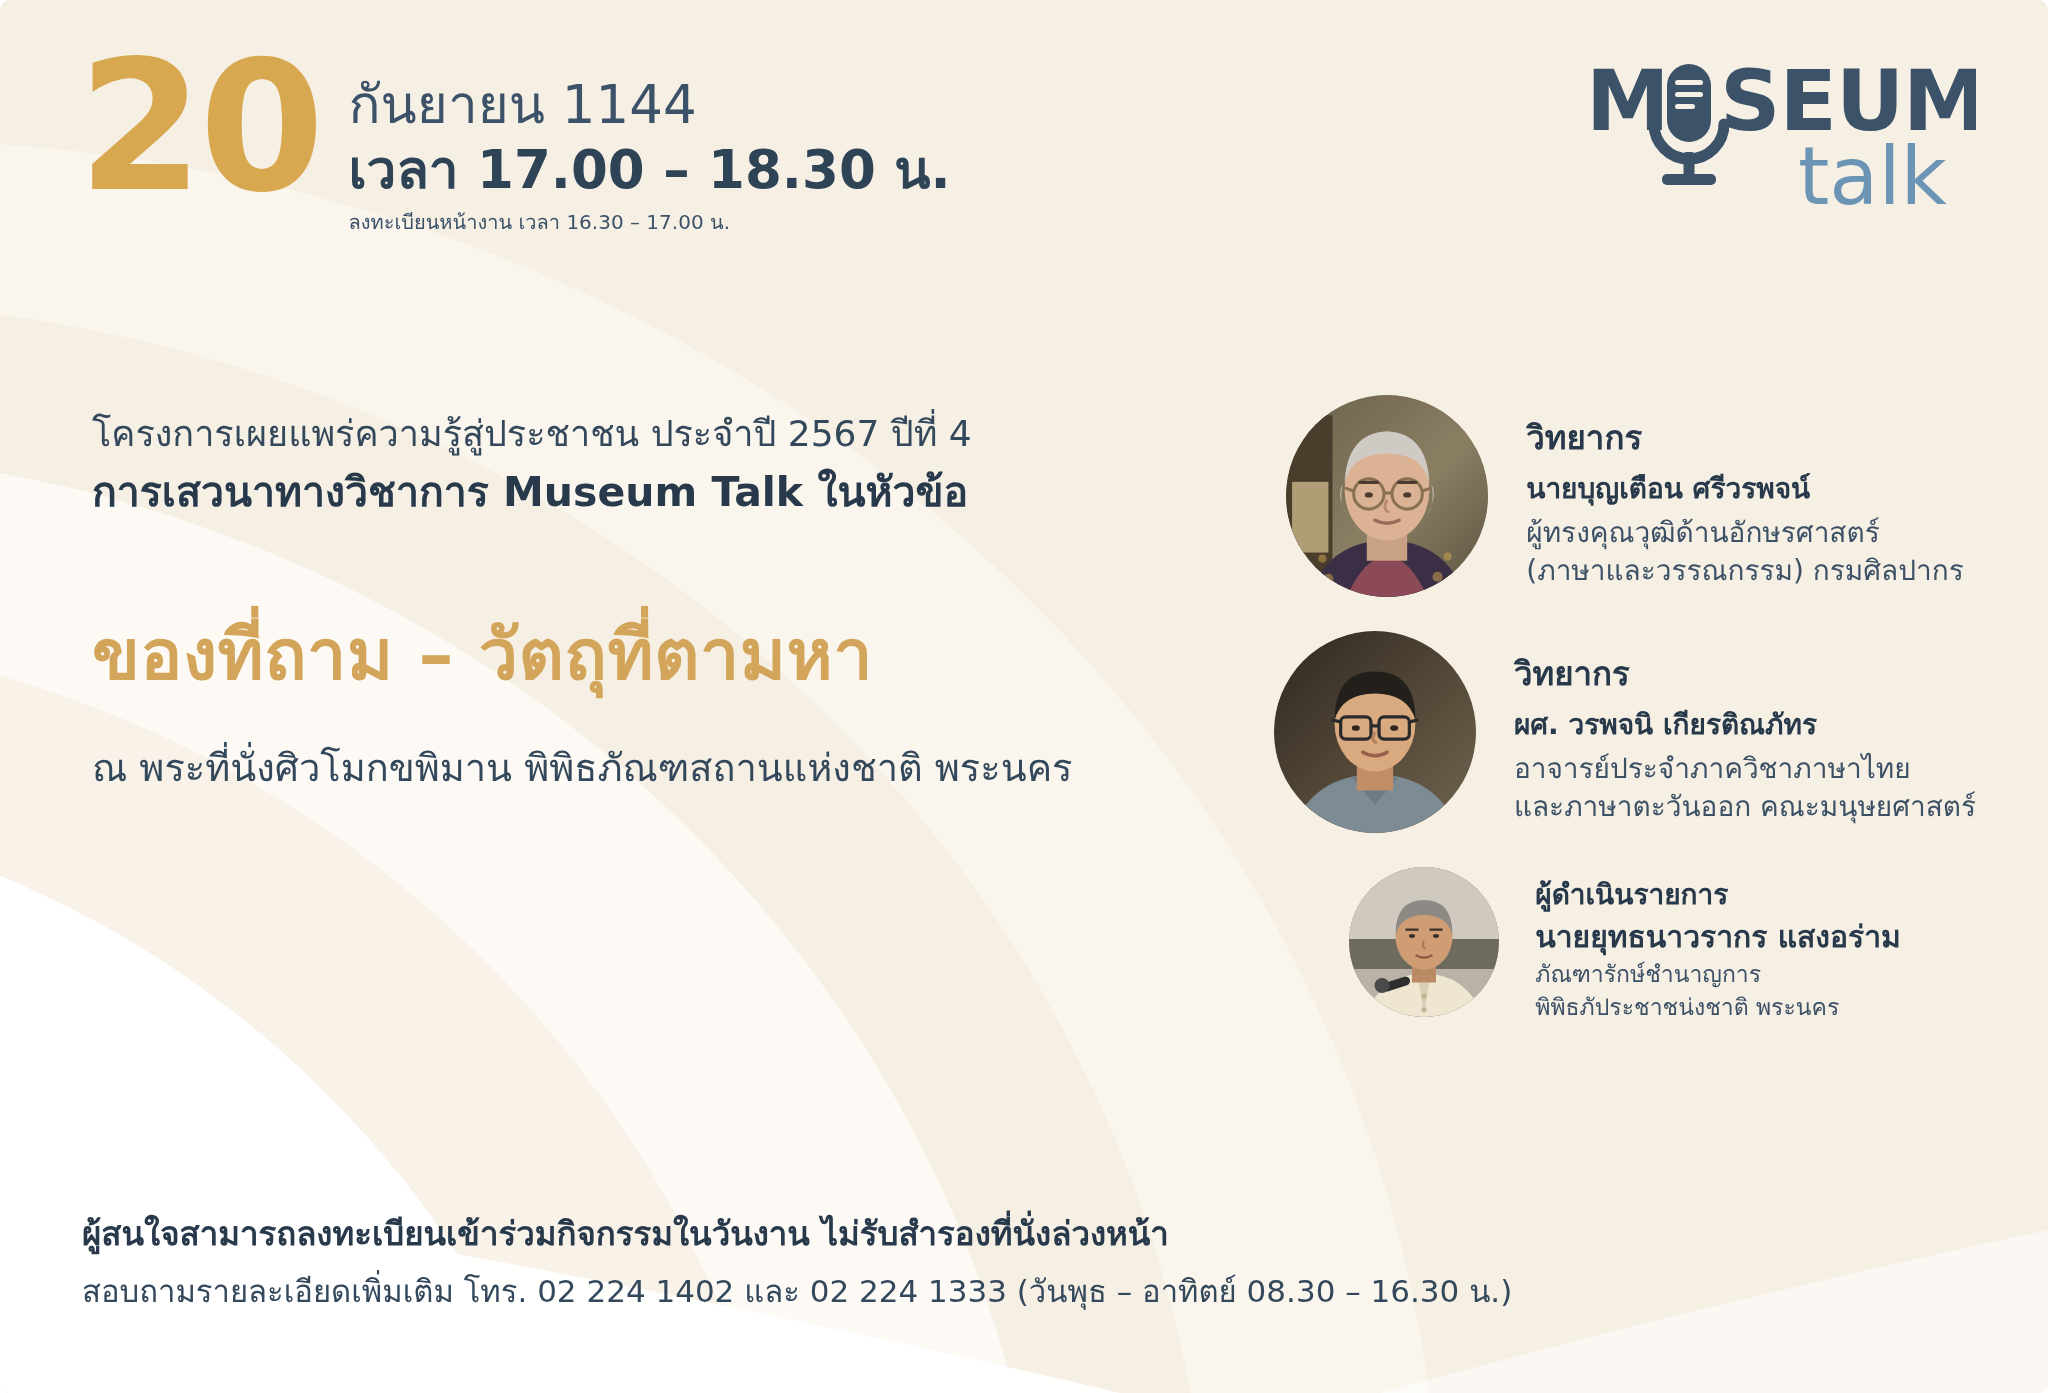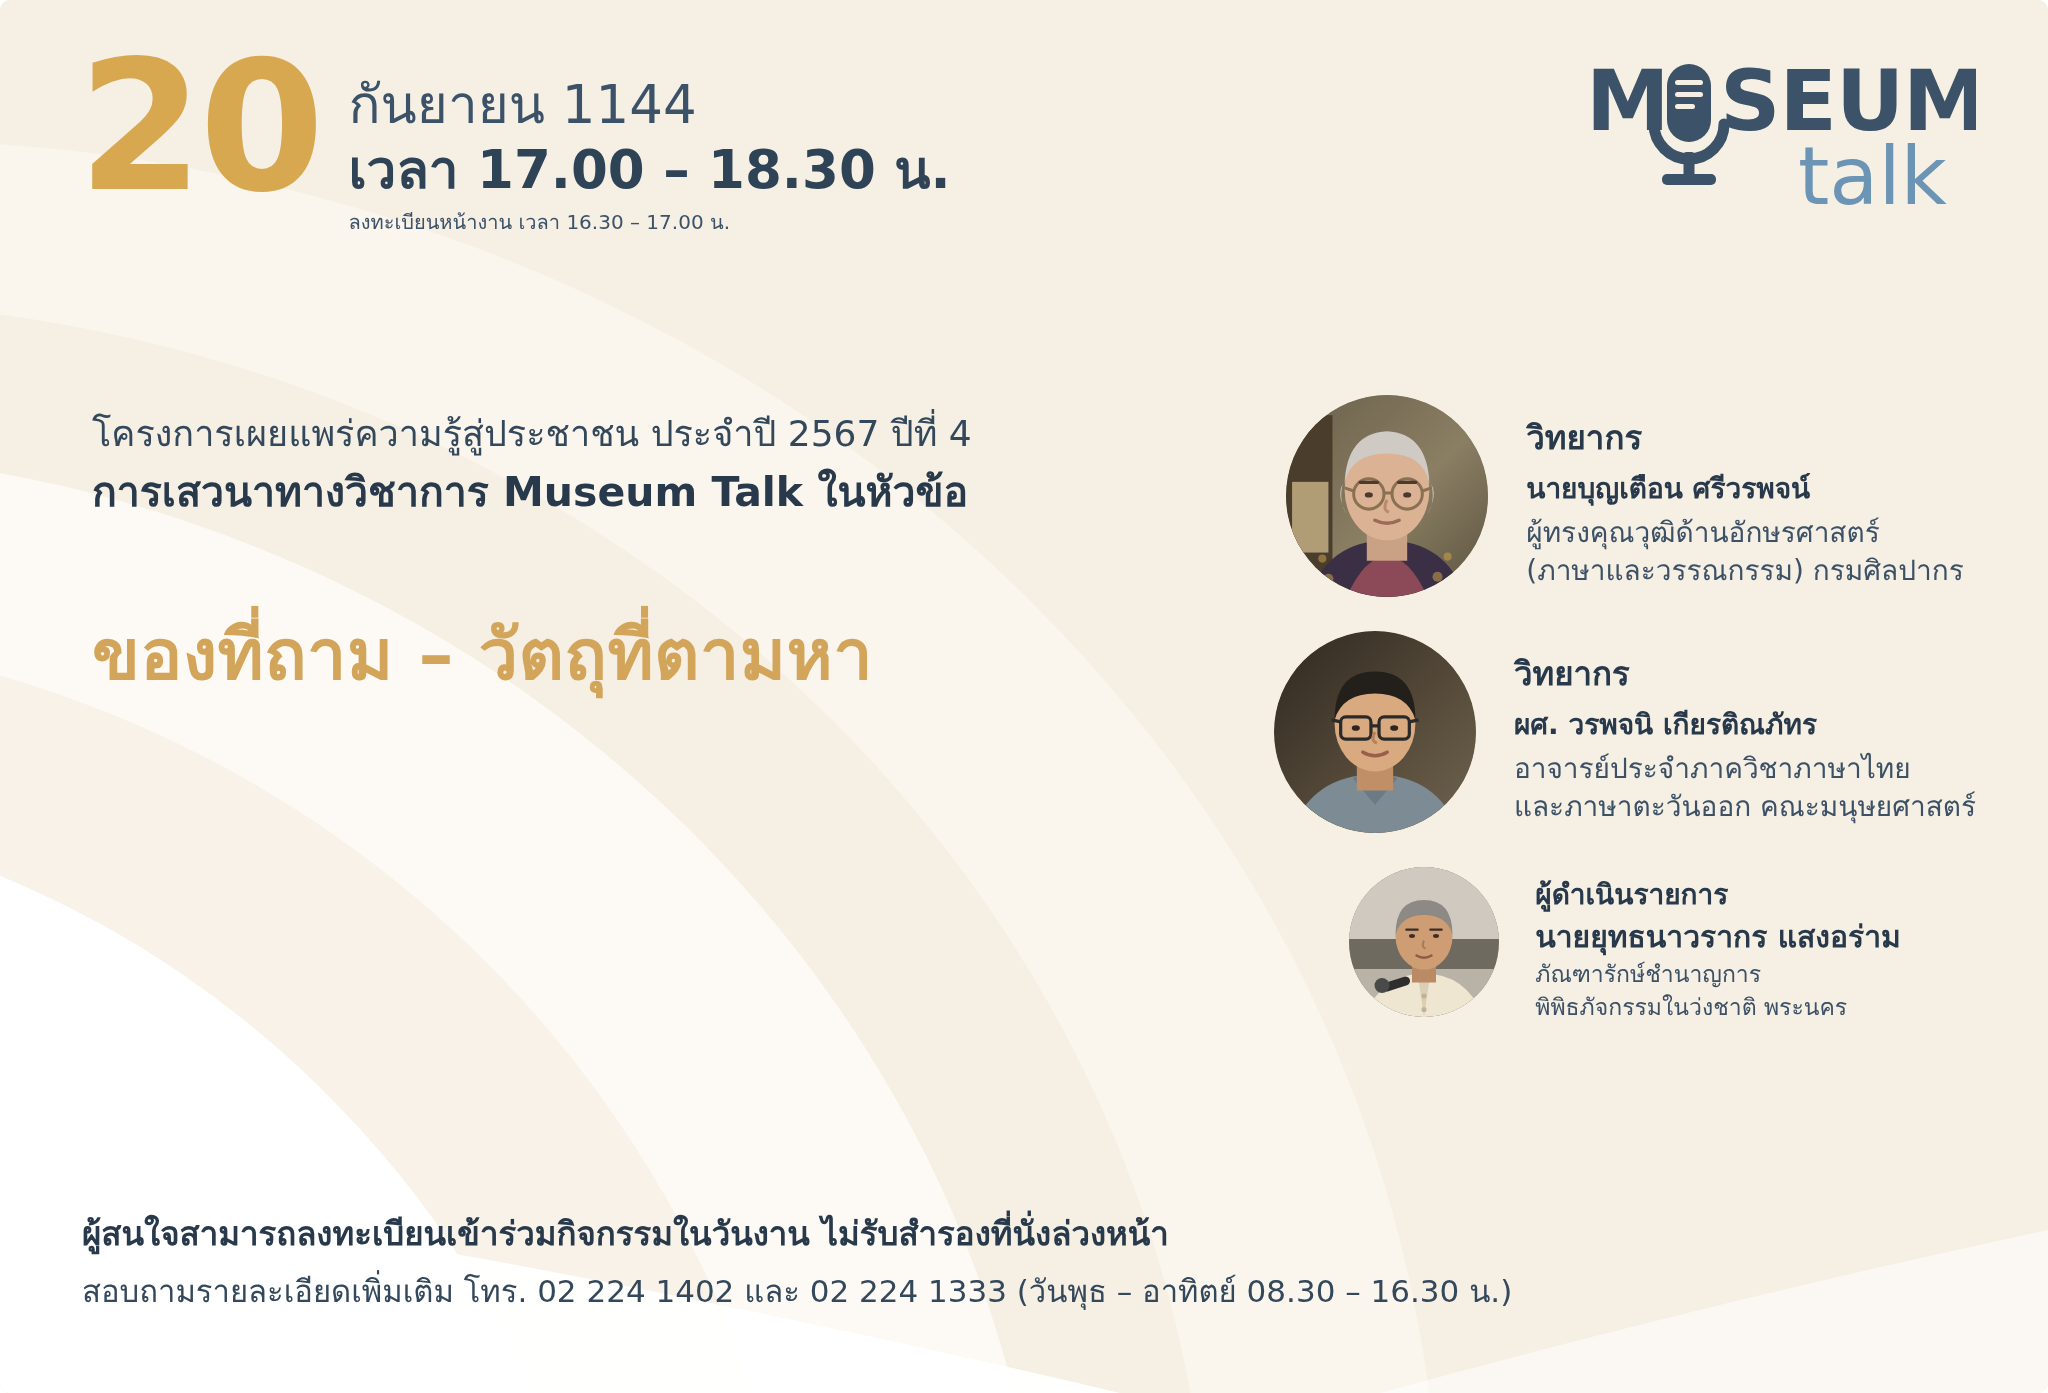--- a/index.html
+++ b/index.html
@@ -243,20 +243,21 @@
       </g>
 
       <text x="212" y="152" font-size="80" font-weight="400" fill="#6b94b5" font-family="DejaVu Sans, Liberation Sans, sans-serif">talk</text>
     </svg>
   </div>
 
   <div class="content">
     <div class="proj-line">โครงการเผยแพร่ความรู้สู่ประชาชน ประจำปี 2567 ปีที่ 4</div>
     <div class="forum-line">การเสวนาทางวิชาการ Museum Talk ในหัวข้อ</div>
     <div class="topic-title">ของที่ถาม – วัตถุที่ตามหา</div>
+    <div class="venue-line">ณ พระที่นั่งศิวโมกขพิมาน พิพิธภัณฑสถานแห่งชาติ พระนคร</div>
   </div>
 
   <div class="speakers">
 
     <div class="speaker s1">
       <div class="avatar">
         <svg viewBox="0 0 200 200">
           <defs>
             <clipPath id="c1">
                 <circle cx="100" cy="100" r="100"></circle>
@@ -407,21 +408,21 @@
               <rect x="44" y="150" width="38" height="12" rx="6" fill="#2e2e2e" transform="rotate(-18 63 156)"></rect>
               <circle cx="44" cy="158" r="10" fill="#4a4a4a"></circle>
             </g>
           </g>
         </svg>
       </div>
       <div class="sp-text">
         <div class="sp-role">ผู้ดำเนินรายการ</div>
         <div class="sp-name">นายยุทธนาวรากร  แสงอร่าม</div>
         <div class="sp-aff">ภัณฑารักษ์ชำนาญการ</div>
-        <div class="sp-aff">พิพิธภัจกรรมในว่งชาติ พระนคร</div>
+        <div class="sp-aff">พิพิธภัประชาชน่งชาติ พระนคร</div>
       </div>
     </div>
 
   </div>
 
   <div class="footer">
     <div class="foot-1">ผู้สนใจสามารถลงทะเบียนเข้าร่วมกิจกรรมในวันงาน ไม่รับสำรองที่นั่งล่วงหน้า</div>
     <div class="foot-2">สอบถามรายละเอียดเพิ่มเติม โทร. 02 224 1402 และ 02 224 1333 (วันพุธ – อาทิตย์ 08.30 – 16.30 น.)</div>
   </div>
 

